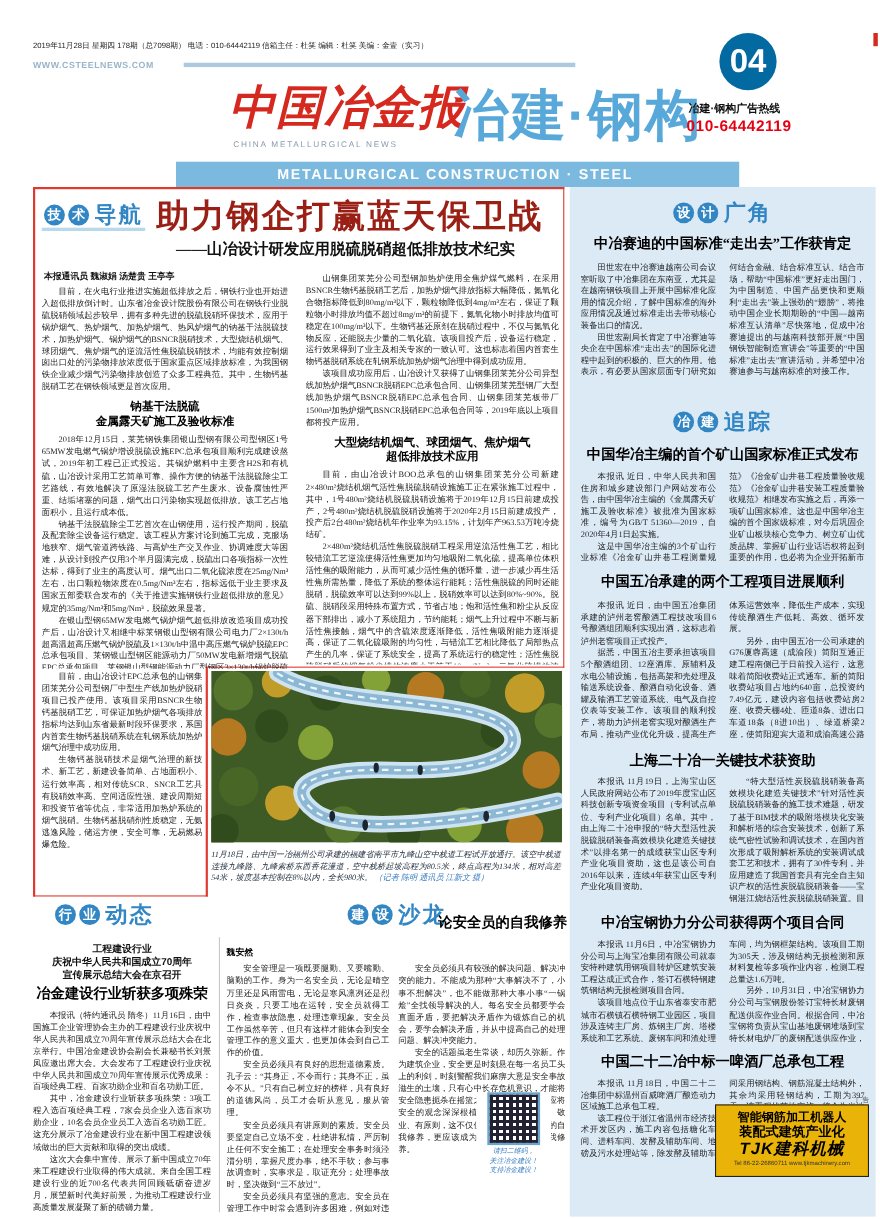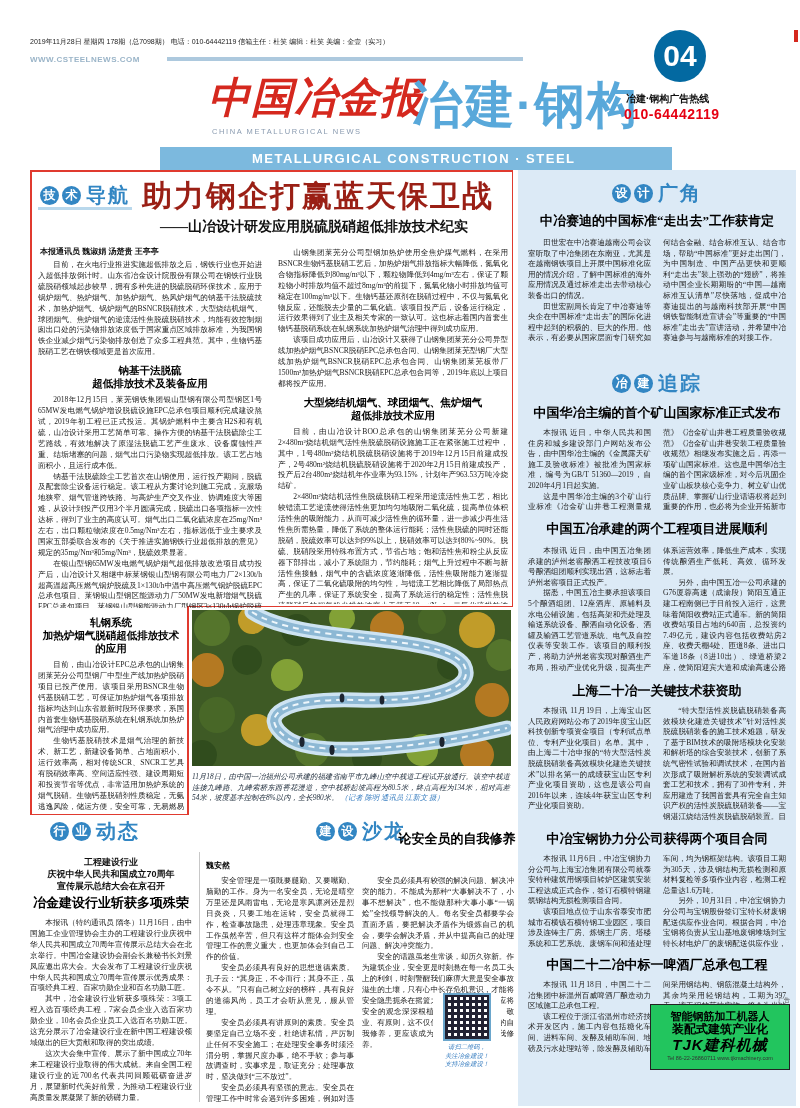--- a/index.html
+++ b/index.html
@@ -71,21 +71,21 @@
   
   .panel{left:518px;top:170px;width:278px;height:936px;background:#dceaf6;}
   .panel .badge{position:absolute;left:50%;transform:translateX(-50%);}
   .shead{position:absolute;width:272px;left:3px;text-align:center;
       font-family:"Liberation Serif","DejaVu Serif",serif;font-size:13px;font-weight:900;color:#000;}
   .sbody{position:absolute;left:10px;width:258px;column-count:2;column-gap:12px;
       font-family:"Liberation Serif","DejaVu Serif",serif;font-size:7.6px;line-height:10.6px;
       color:#222;text-align:justify;overflow:hidden;}
   .sbody p{margin:0;text-indent:2em;}
   .adlabel{left:650px;top:996px;width:140px;text-align:right;font-size:6px;color:#555;}
-  .adbox{left:650px;top:1004px;width:140px;height:66px;background:#22c55e;border:1px solid #222;
+  .adbox{left:650px;top:1004px;width:140px;height:66px;background:#eab308;border:1px solid #222;
       box-sizing:border-box;text-align:center;padding-top:4px;}
   .ad1{font-size:11px;font-weight:900;color:#000;line-height:14px;}
   .ad2{font-size:12px;font-weight:900;color:#000;line-height:13px;}
   .ad3{font-size:15px;font-weight:900;font-style:italic;color:#000;line-height:18px;letter-spacing:1px;}
   .ad4{font-size:5.5px;color:#333;line-height:8px;}
 </style>
 </head>
 <body>
 
 <div class="abs dateline">2019年11月28日 星期四 178期（总7098期） 电话：010-64442119 信箱主任：杜笑 编辑：杜笑 美编：金壹（实习）</div>
@@ -113,28 +113,27 @@
   <span class="br">导航</span>
 </div>
 <div class="abs" style="left:38px;top:207px;width:94px;height:3px;background:#b9d8ec"></div>
 
 <div class="abs mainhead">助力钢企打赢蓝天保卫战</div>
 <div class="abs mainsub">——山冶设计研发应用脱硫脱硝超低排放技术纪实</div>
 <div class="abs byline">本报通讯员 魏淑娟 汤楚贵 王亭亭</div>
 
 <div class="abs bodytext col1a">
   <p>目前，在火电行业推进实施超低排放之后，钢铁行业也开始进入超低排放倒计时。山东省冶金设计院股份有限公司在钢铁行业脱硫脱硝领域起步较早，拥有多种先进的脱硫脱硝环保技术，应用于锅炉烟气、热炉烟气、加热炉烟气、热风炉烟气的钠基干法脱硫技术，加热炉烟气、锅炉烟气的BSNCR脱硝技术，大型烧结机烟气、球团烟气、焦炉烟气的逆流活性焦脱硫脱硝技术，均能有效控制烟囱出口处的污染物排放浓度低于国家重点区域排放标准，为我国钢铁企业减少烟气污染物排放创造了众多工程典范。其中，生物钙基脱硝工艺在钢铁领域更是首次应用。</p>
-  <p class="sub"><span>钠基干法脱硫</span><br><span>超低排放技术及装备应用</span></p>
+  <p class="sub"><span>钠基干法脱硫</span><br><span>金属露天矿施工及验收标准</span></p>
   <p>2018年12月15日，莱芜钢铁集团银山型钢有限公司型钢区1号65MW发电燃气锅炉增设脱硫设施EPC总承包项目顺利完成建设熬试，2019年初工程已正式投运。其锅炉燃料中主要含H2S和有机硫，山冶设计采用工艺简单可靠、操作方便的钠基干法脱硫除尘工艺路线，有效地解决了原湿法脱硫工艺产生废水、设备腐蚀性严重、结垢堵塞的问题，烟气出口污染物实现超低排放。该工艺占地面积小，且运行成本低。</p>
   <p>钠基干法脱硫除尘工艺首次在山钢使用，运行投产期间，脱硫及配套除尘设备运行稳定。该工程从方案讨论到施工完成，克服场地狭窄、烟气管道跨铁路、与高炉生产交叉作业、协调难度大等困难，从设计到投产仅用3个半月圆满完成，脱硫出口各项指标一次性达标，得到了业主的高度认可。烟气出口二氧化硫浓度在25mg/Nm³左右，出口颗粒物浓度在0.5mg/Nm³左右，指标远低于业主要求及国家五部委联合发布的《关于推进实施钢铁行业超低排放的意见》规定的35mg/Nm³和5mg/Nm³，脱硫效果显著。</p>
   <p>在银山型钢65MW发电燃气锅炉烟气超低排放改造项目成功投产后，山冶设计又相继中标莱钢银山型钢有限公司电力厂2×130t/h超高温超高压燃气锅炉脱硫及1×130t/h中温中高压燃气锅炉脱硫EPC总承包项目、莱钢银山型钢区能源动力厂50MW发电新增烟气脱硫EPC总承包项目、莱钢银山型钢能源动力厂型钢区3×130t/h锅炉脱硫BOO总承包项目和莱芜分公司能源动力厂黄岛区170t/h锅炉脱硫BOO（建设—拥有—经营）总承包项目等。其中，莱钢银山型钢区能源动力厂50MW发电烟气脱硫项目于2019年10月底建设完工投产，联峰2×130t/h超高温超高压燃气锅炉脱硫及1×130t/h中温中高压燃气锅炉脱硫项目于2019年11月底建设完工投产，其余钠基干法脱硫项目正在紧张施工过程中。</p>
 </div>
 
 <div class="abs bodytext col1b">
-  <p class="sub"><span>轧钢系统</span><br><span>加热炉烟气脱硝超低排放技术的应用</span></p>
   <p>目前，由山冶设计EPC总承包的山钢集团莱芜分公司型钢厂中型生产线加热炉脱硝项目已投产使用。该项目采用BSNCR生物钙基脱硝工艺，可保证加热炉烟气各项排放指标均达到山东省最新时段环保要求，系国内首套生物钙基脱硝系统在轧钢系统加热炉烟气治理中成功应用。</p>
   <p>生物钙基脱硝技术是烟气治理的新技术、新工艺，新建设备简单、占地面积小、运行效率高，相对传统SCR、SNCR工艺具有脱硝效率高、空间适应性强、建设周期短和投资节省等优点，非常适用加热炉系统的烟气脱硝。生物钙基脱硝剂性质稳定，无氨逃逸风险，储运方便，安全可靠，无易燃易爆危险。</p>
 </div>
 
 <div class="abs bodytext col2">
   <p>山钢集团莱芜分公司型钢加热炉使用全焦炉煤气燃料，在采用BSNCR生物钙基脱硝工艺后，加热炉烟气排放指标大幅降低，氮氧化合物指标降低到80mg/m³以下，颗粒物降低到4mg/m³左右，保证了颗粒物小时排放均值不超过8mg/m³的前提下，氮氧化物小时排放均值可稳定在100mg/m³以下。生物钙基还原剂在脱硝过程中，不仅与氮氧化物反应，还能脱去少量的二氧化硫。该项目投产后，设备运行稳定，运行效果得到了业主及相关专家的一致认可。这也标志着国内首套生物钙基脱硝系统在轧钢系统加热炉烟气治理中得到成功应用。</p>
   <p>该项目成功应用后，山冶设计又获得了山钢集团莱芜分公司异型线加热炉烟气BSNCR脱硝EPC总承包合同、山钢集团莱芜型钢厂大型线加热炉烟气BSNCR脱硝EPC总承包合同、山钢集团莱芜板带厂1500m³加热炉烟气BSNCR脱硝EPC总承包合同等，2019年底以上项目都将投产应用。</p>
   <p class="sub"><span>大型烧结机烟气、球团烟气、焦炉烟气</span><br><span>超低排放技术应用</span></p>
   <p>目前，由山冶设计BOO总承包的山钢集团莱芜分公司新建2×480m²烧结机烟气活性焦脱硫脱硝设施施工正在紧张施工过程中，其中，1号480m²烧结机脱硫脱硝设施将于2019年12月15日前建成投产，2号480m²烧结机脱硫脱硝设施将于2020年2月15日前建成投产，投产后2台480m²烧结机年作业率为93.15%，计划年产963.53万吨冷烧结矿。</p>
   <p>2×480m²烧结机活性焦脱硫脱硝工程采用逆流活性焦工艺，相比较错流工艺逆流使得活性焦更加均匀地吸附二氧化硫，提高单位体积活性焦的吸附能力，从而可减少活性焦的循环量，进一步减少再生活性焦所需热量，降低了系统的整体运行能耗；活性焦脱硫的同时还能脱硝，脱硫效率可以达到99%以上，脱硝效率可以达到80%~90%。脱硫、脱硝段采用特殊布置方式，节省占地；饱和活性焦和粉尘从反应器下部排出，减小了系统阻力，节约能耗；烟气上升过程中不断与新活性焦接触，烟气中的含硫浓度逐渐降低，活性焦吸附能力逐渐提高，保证了二氧化硫吸附的均匀性，与错流工艺相比降低了局部热点产生的几率，保证了系统安全，提高了系统运行的稳定性；活性焦脱硫脱硝后的烟气粉尘排放浓度小于等于10mg/Nm³，二氧化硫排放浓度小于等于35mg/Nm³，氮氧化物排放浓度小于等于50mg/Nm³。</p>

